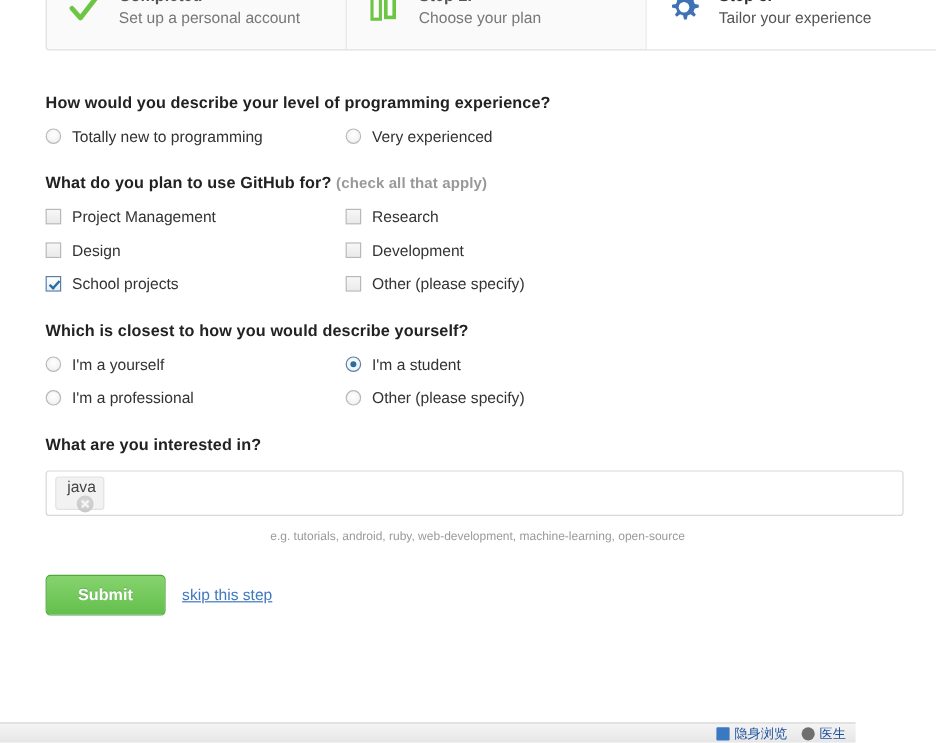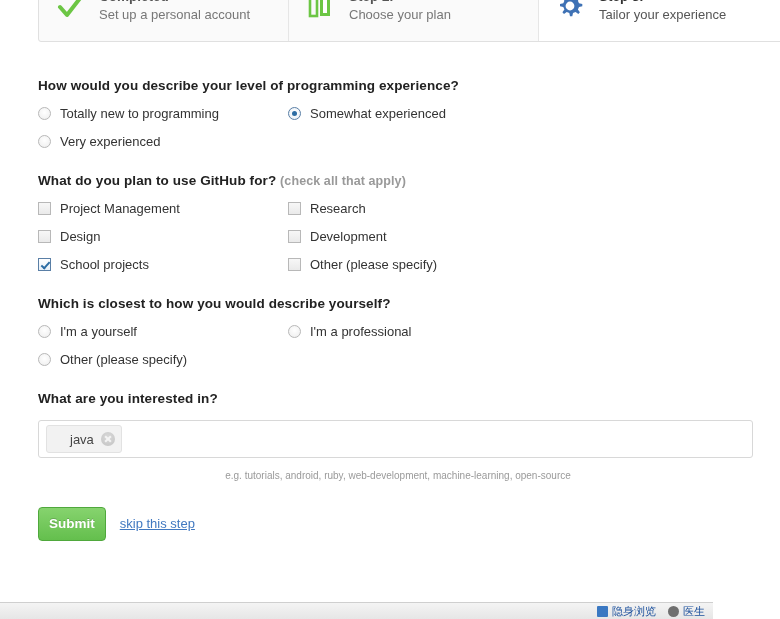--- a/index.html
+++ b/index.html
@@ -179,23 +179,24 @@
     align-items: center;
     padding: 0 7px;
   }
   .tag {
     display: inline-flex;
     align-items: center;
     background: #f2f2f2;
     border: 1px solid #e2e2e2;
     border-radius: 3px;
     height: 26px;
-    padding: 0 6px 0 23px;
+    padding: 0 6px 0 9px;
     font-size: 13px;
     color: #444444;
+    flex-direction: column;
   }
   .tag-remove {
     width: 14px;
     height: 14px;
     border-radius: 50%;
     background: radial-gradient(circle at 50% 35%, #d8d8d8 0%, #c4c4c4 100%);
     margin-left: 7px;
     position: relative;
     cursor: pointer;
     flex: 0 0 14px;
@@ -226,21 +227,21 @@
     display: flex;
     align-items: center;
   }
   .btn-submit {
     background: linear-gradient(180deg, #86d36e 0%, #64bf4d 100%);
     border: 1px solid #4fa83c;
     border-radius: 4px;
     color: #ffffff;
     font-weight: bold;
     font-size: 13.5px;
-    padding: 9px 10px;
+    padding: 9px 26px;
     text-shadow: 0 -1px 0 rgba(0,0,0,.18);
     cursor: pointer;
     line-height: 1;
   }
   .skip-link {
     margin-left: 14px;
     color: #4078c0;
     font-size: 13px;
     cursor: pointer;
     text-decoration: underline;
@@ -335,24 +336,20 @@
   <div class="question-block">
     <div class="q-title">
       <span>How would you describe your level of programming experience?</span>
     </div>
     <div class="opt-grid">
       <label class="opt">
         <span class="radio"></span>
         <span class="opt-label">Totally new to programming</span>
       </label>
       <label class="opt">
-        <span class="radio checked"></span>
-        <span class="opt-label">Somewhat experienced</span>
-      </label>
-      <label class="opt">
         <span class="radio"></span>
         <span class="opt-label">Very experienced</span>
       </label>
     </div>
   </div>
 
   <div class="question-block">
     <div class="q-title">
       <span>What do you plan to use GitHub for?</span>
       <span class="hint">(check all that apply)</span>
@@ -386,20 +383,24 @@
   </div>
 
   <div class="question-block">
     <div class="q-title">
       <span>Which is closest to how you would describe yourself?</span>
     </div>
     <div class="opt-grid">
       <label class="opt">
         <span class="radio"></span>
         <span class="opt-label">I'm a yourself</span>
+      </label>
+      <label class="opt">
+        <span class="radio checked"></span>
+        <span class="opt-label">I'm a student</span>
       </label>
       <label class="opt">
         <span class="radio"></span>
         <span class="opt-label">I'm a professional</span>
       </label>
       <label class="opt">
         <span class="radio"></span>
         <span class="opt-label">Other (please specify)</span>
       </label>
     </div>

